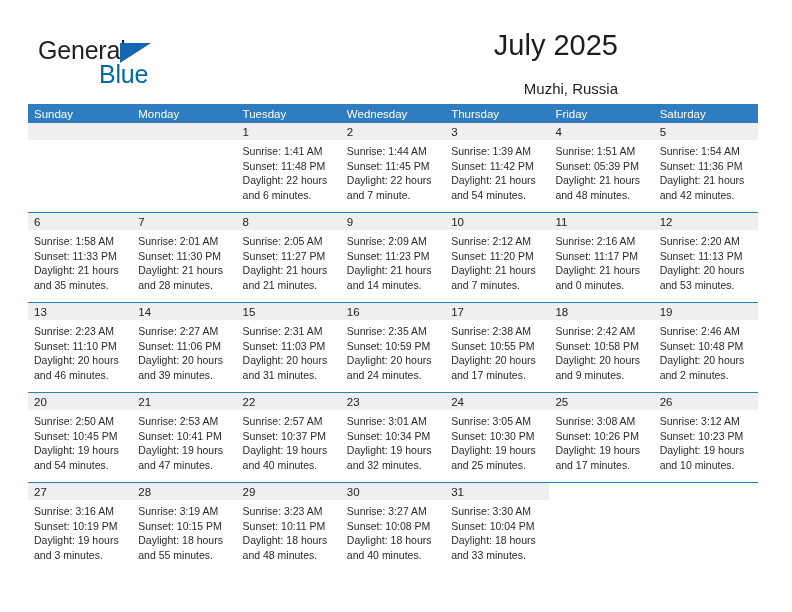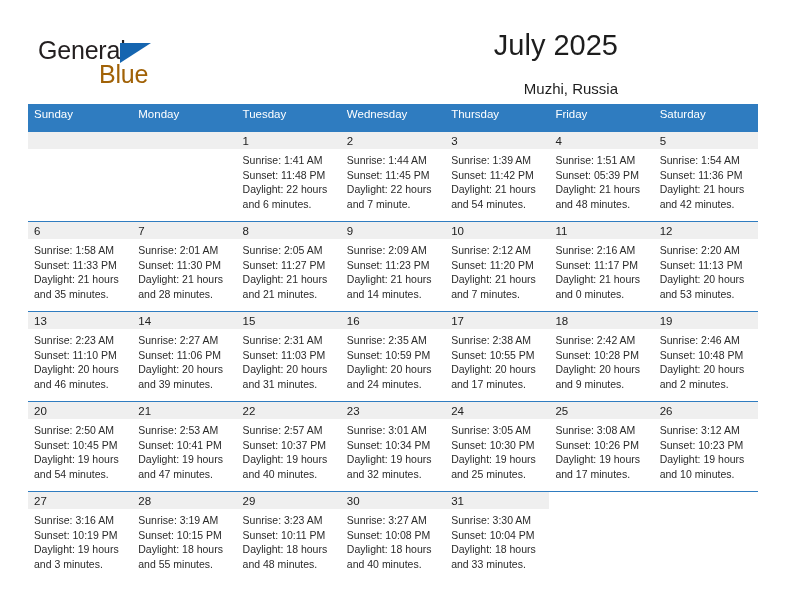--- a/index.html
+++ b/index.html
@@ -55,21 +55,21 @@
     height: 0;
     border-left: 31px solid #1565b0;
     border-bottom: 20px solid transparent;
   }
   .brand-blue {
     position: absolute;
     left: 61px;
     top: 24px;
     font-size: 25px;
     letter-spacing: -0.2px;
-    color: #a16207;
+    color: #0369a1;
     font-family: "Liberation Sans", sans-serif;
   }
 
   .title-block {
     position: absolute;
     right: 8px;
     top: 0;
     text-align: right;
   }
   .cal-title {
@@ -95,21 +95,21 @@
     border-collapse: collapse;
     table-layout: fixed;
   }
 
   .calendar th {
     background: #2f7cc0;
     color: #ffffff;
     font-size: 11.5px;
     font-weight: normal;
     text-align: left;
-    padding: 4px 0 11px 6px;
+    padding: 4px 0 2px 6px;
     height: 12px;
     vertical-align: middle;
   }
 
   .calendar td {
     vertical-align: top;
     padding: 0;
     border-top: 1.5px solid #2f7cc0;
     height: 89px;
   }
@@ -374,21 +374,21 @@
                 <div>Daylight: 20 hours</div>
                 <div>and 17 minutes.</div>
               </div>
             </div>
           </td>
           <td>
             <div class="cell">
               <div class="daynum-band">18</div>
               <div class="details">
                 <div>Sunrise: 2:42 AM</div>
-                <div>Sunset: 10:28 PM</div>
+                <div>Sunset: 10:58 PM</div>
                 <div>Daylight: 20 hours</div>
                 <div>and 9 minutes.</div>
               </div>
             </div>
           </td>
           <td>
             <div class="cell">
               <div class="daynum-band">19</div>
               <div class="details">
                 <div>Sunrise: 2:46 AM</div>

